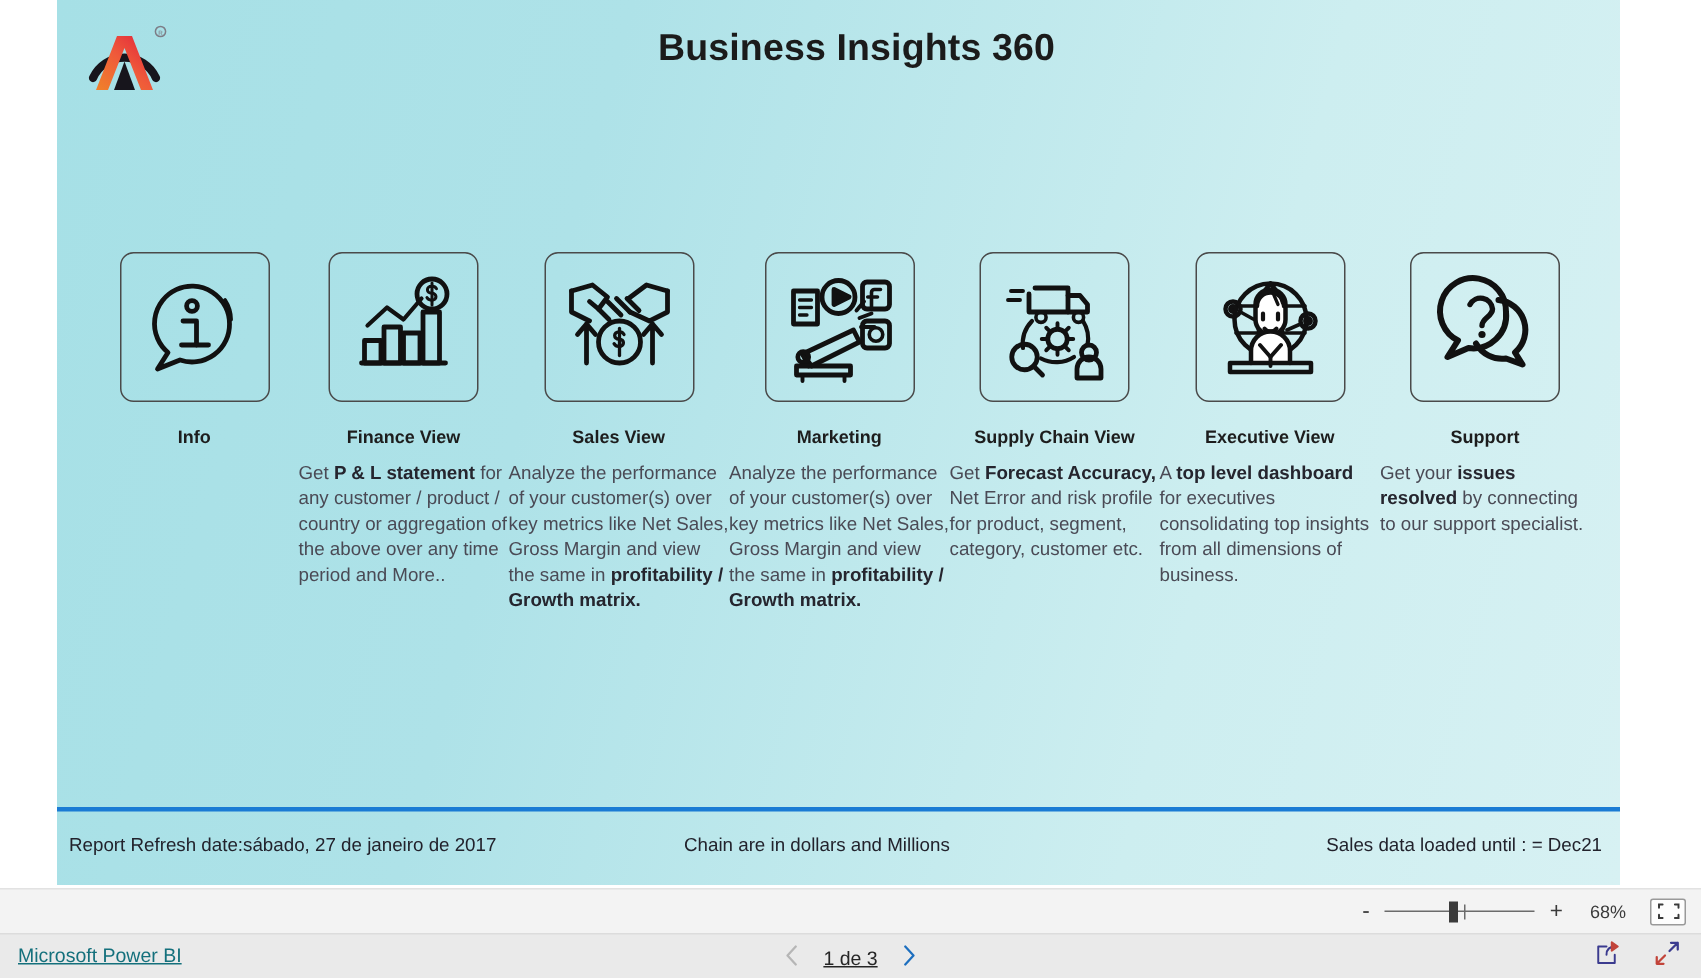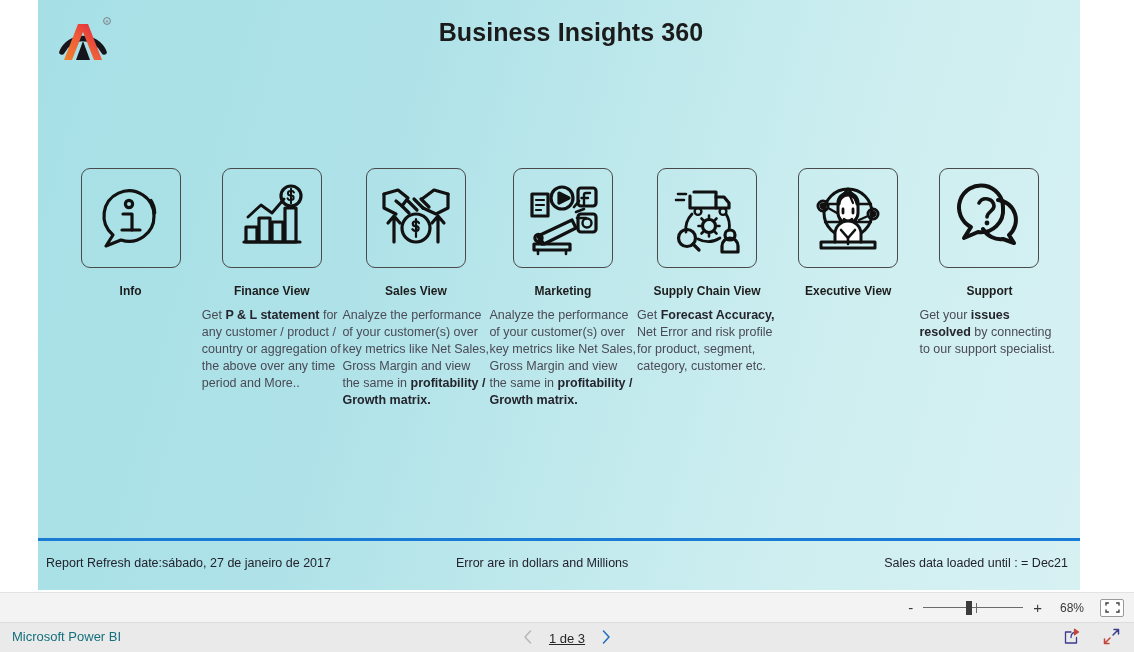--- a/index.html
+++ b/index.html
@@ -209,20 +209,21 @@
     height: 30px;
     background: #eaeaea;
     border-top: 1px solid #dcdcdc;
   }
   #pbi-link {
     position: absolute;
     left: 12px;
     top: 6px;
     font-size: 13px;
     color: #14707c;
+    text-decoration: underline;
     cursor: pointer;
   }
   #pager {
     position: absolute;
     left: 0;
     top: 0;
     width: 1134px;
     height: 30px;
     display: flex;
     align-items: center;
@@ -396,41 +397,42 @@
               <path d="M39 58 L39 64" stroke-width="2.6"></path>
               <path d="M12 62 L66 62 L66 68 L12 68 Z"></path>
               <circle cx="14" cy="26" r="5"></circle>
               <circle cx="14" cy="26" r="1.8" fill="#111"></circle>
               <circle cx="64" cy="34" r="5"></circle>
               <circle cx="64" cy="34" r="1.8" fill="#111"></circle>
               <path d="M19 28 L28 33 M59 36 L50 40" stroke-width="2.4"></path>
             </svg>
           </div>
           <div class="card-title">Executive View</div>
+          <div class="card-desc wide">A <b>top level dashboard</b> for executives consolidating top insights from all dimensions of business.</div>
         </div>
 
         <div class="card">
           <div class="icon-box">
             <svg width="76" height="76" viewBox="0 0 76 76" fill="none" stroke="#111" stroke-width="4" stroke-linecap="round" stroke-linejoin="round">
               <path d="M52 28 A22 22 0 1 0 20 47 L13 58 L27 52 A22 22 0 0 0 52 28 Z"></path>
               <path d="M47 20 A20 20 0 0 1 58 55 L63 63 L52 59 A20 20 0 0 1 32 49"></path>
               <path d="M28 23 a8 8 0 0 1 15 3 c0 5-7 6-7 11" stroke-width="3.6"></path>
               <circle cx="36" cy="43" r="2.4" fill="#111" stroke="none"></circle>
             </svg>
           </div>
           <div class="card-title">Support</div>
           <div class="card-desc">Get your <b>issues resolved</b> by connecting to our support specialist.</div>
         </div>
 
       </div>
 
       <div id="footer-rule"></div>
       <div id="footer">
         <div class="f-left"><span>Report Refresh date:</span><span>sábado, 27 de janeiro de 2017</span></div>
-        <div class="f-mid">Error are in dollars and Millions</div>
+        <div class="f-mid">Chain are in dollars and Millions</div>
         <div class="f-right">Sales data loaded until : = Dec21</div>
       </div>
 
     </div>
   </div>
 
   <div id="zoom-bar">
     <span class="zoom-minus">-</span>
     <span class="zoom-track">
       <span class="rail"></span>

